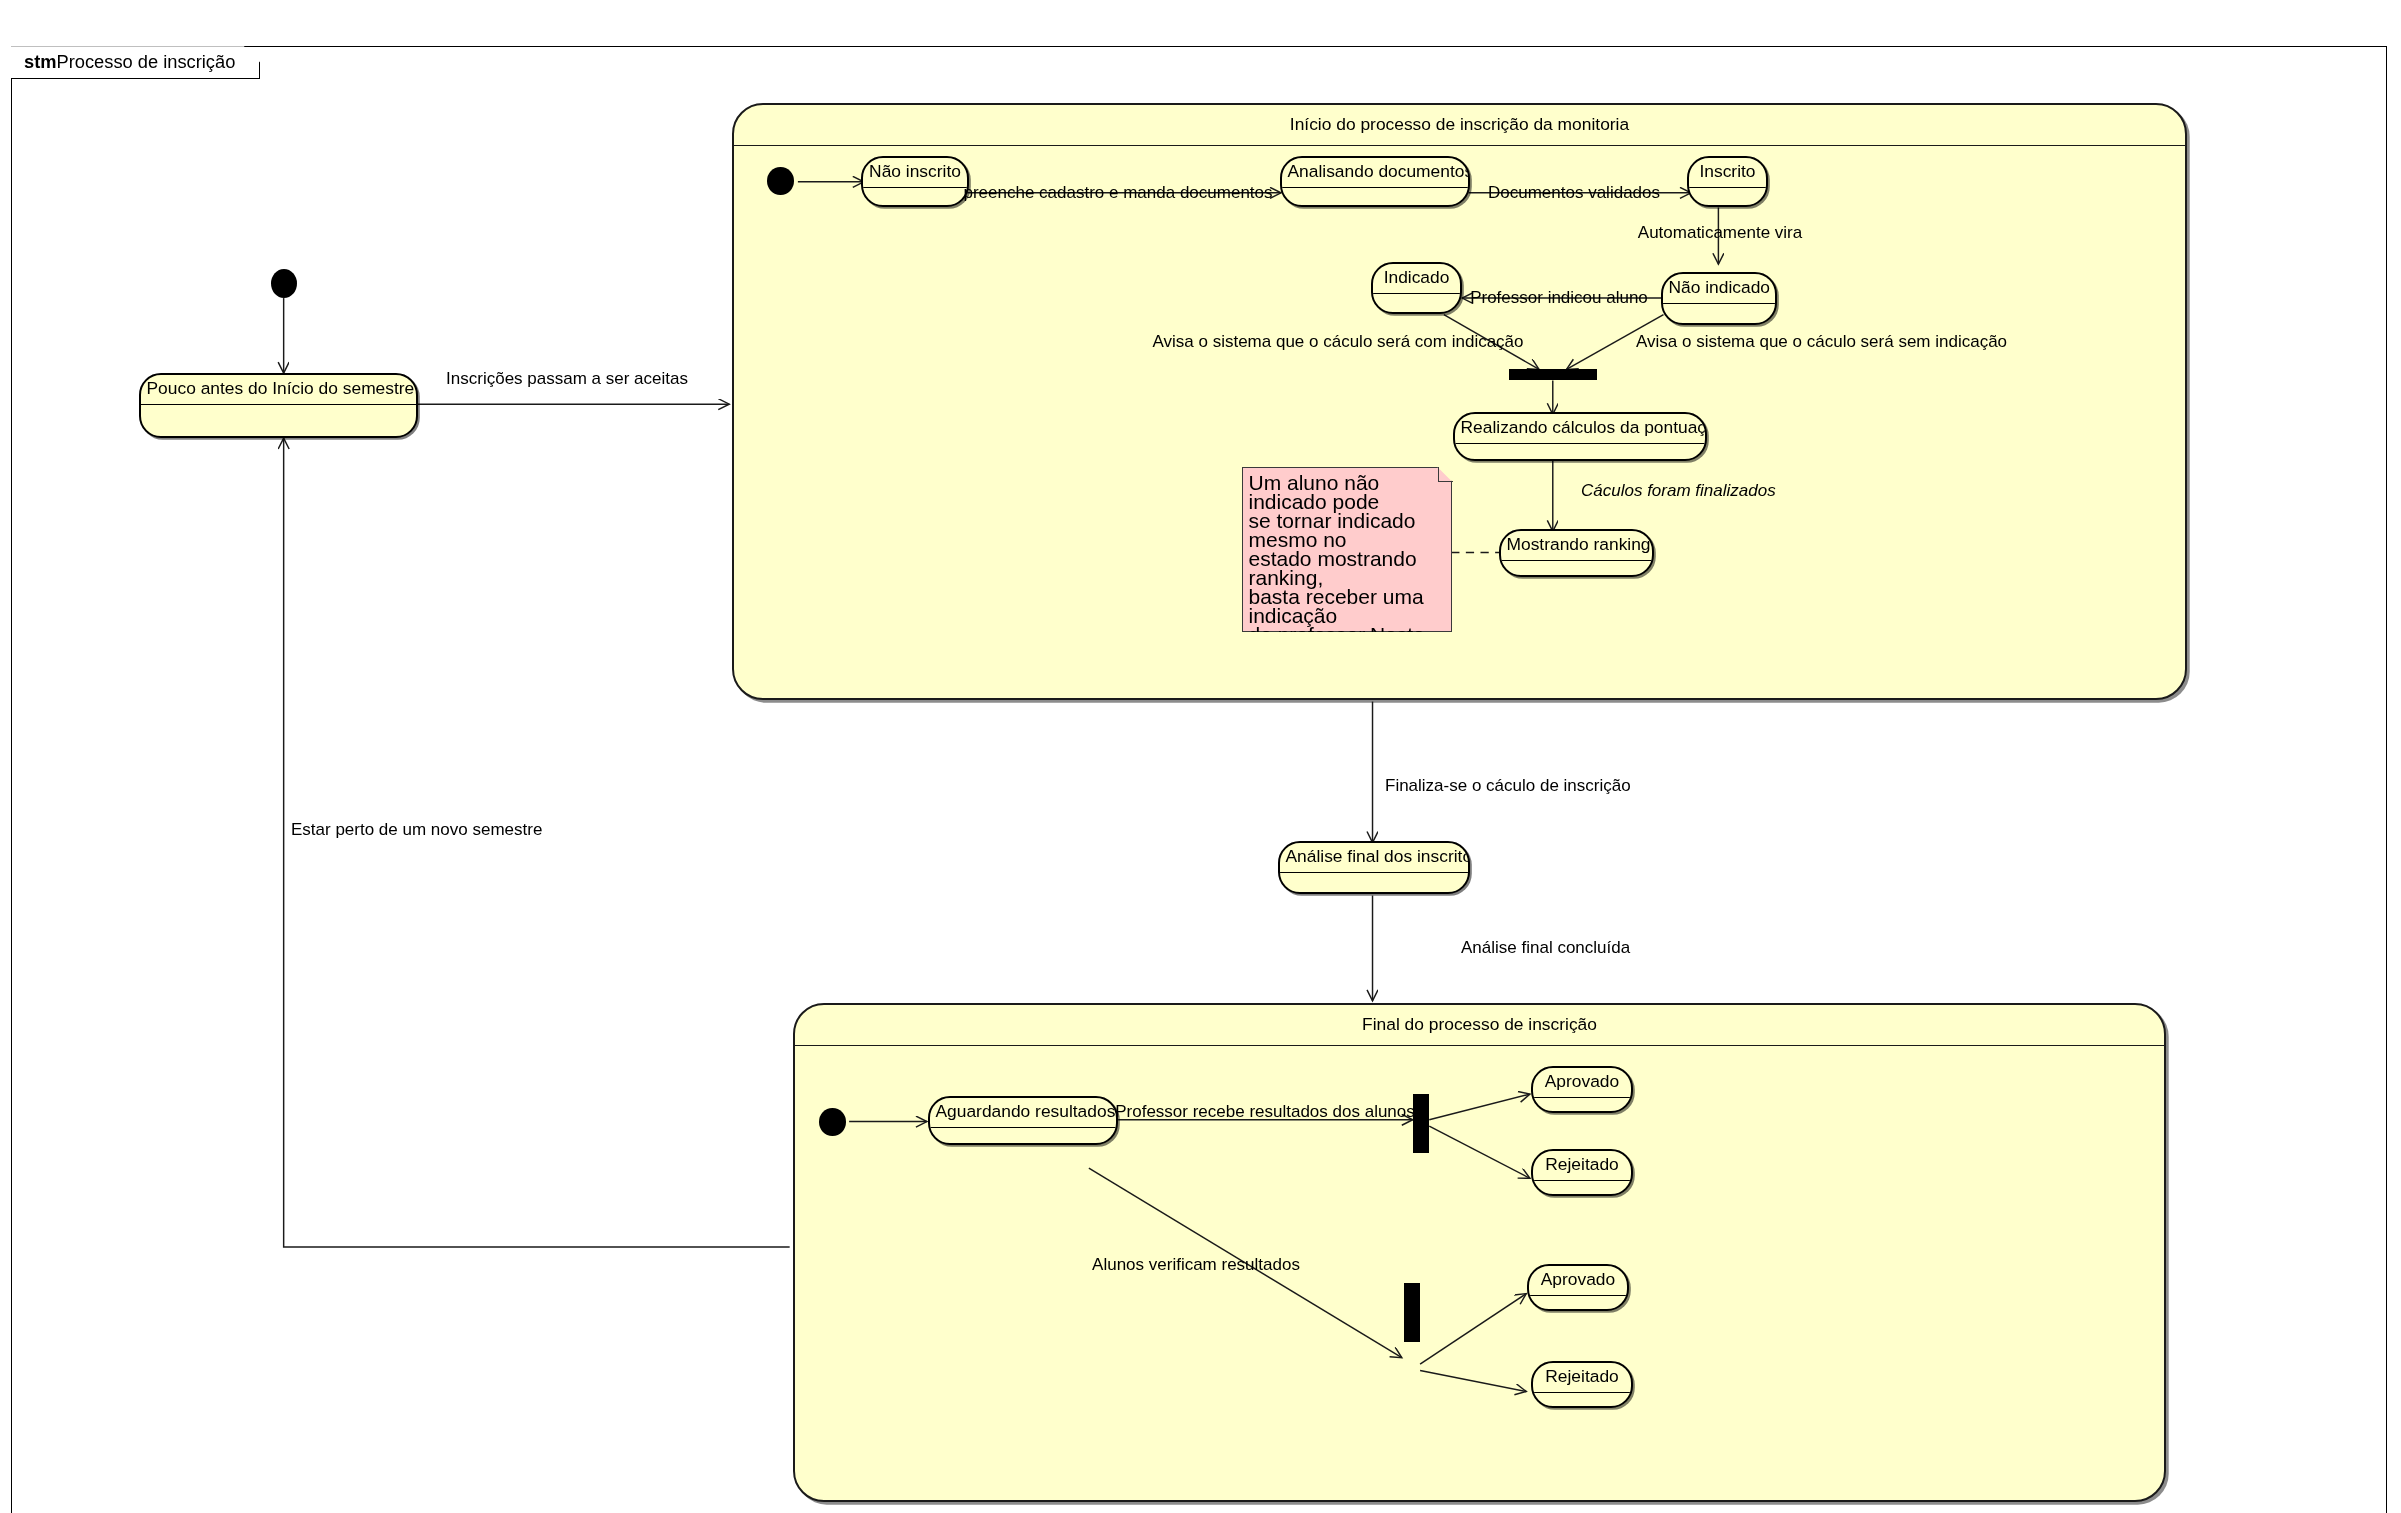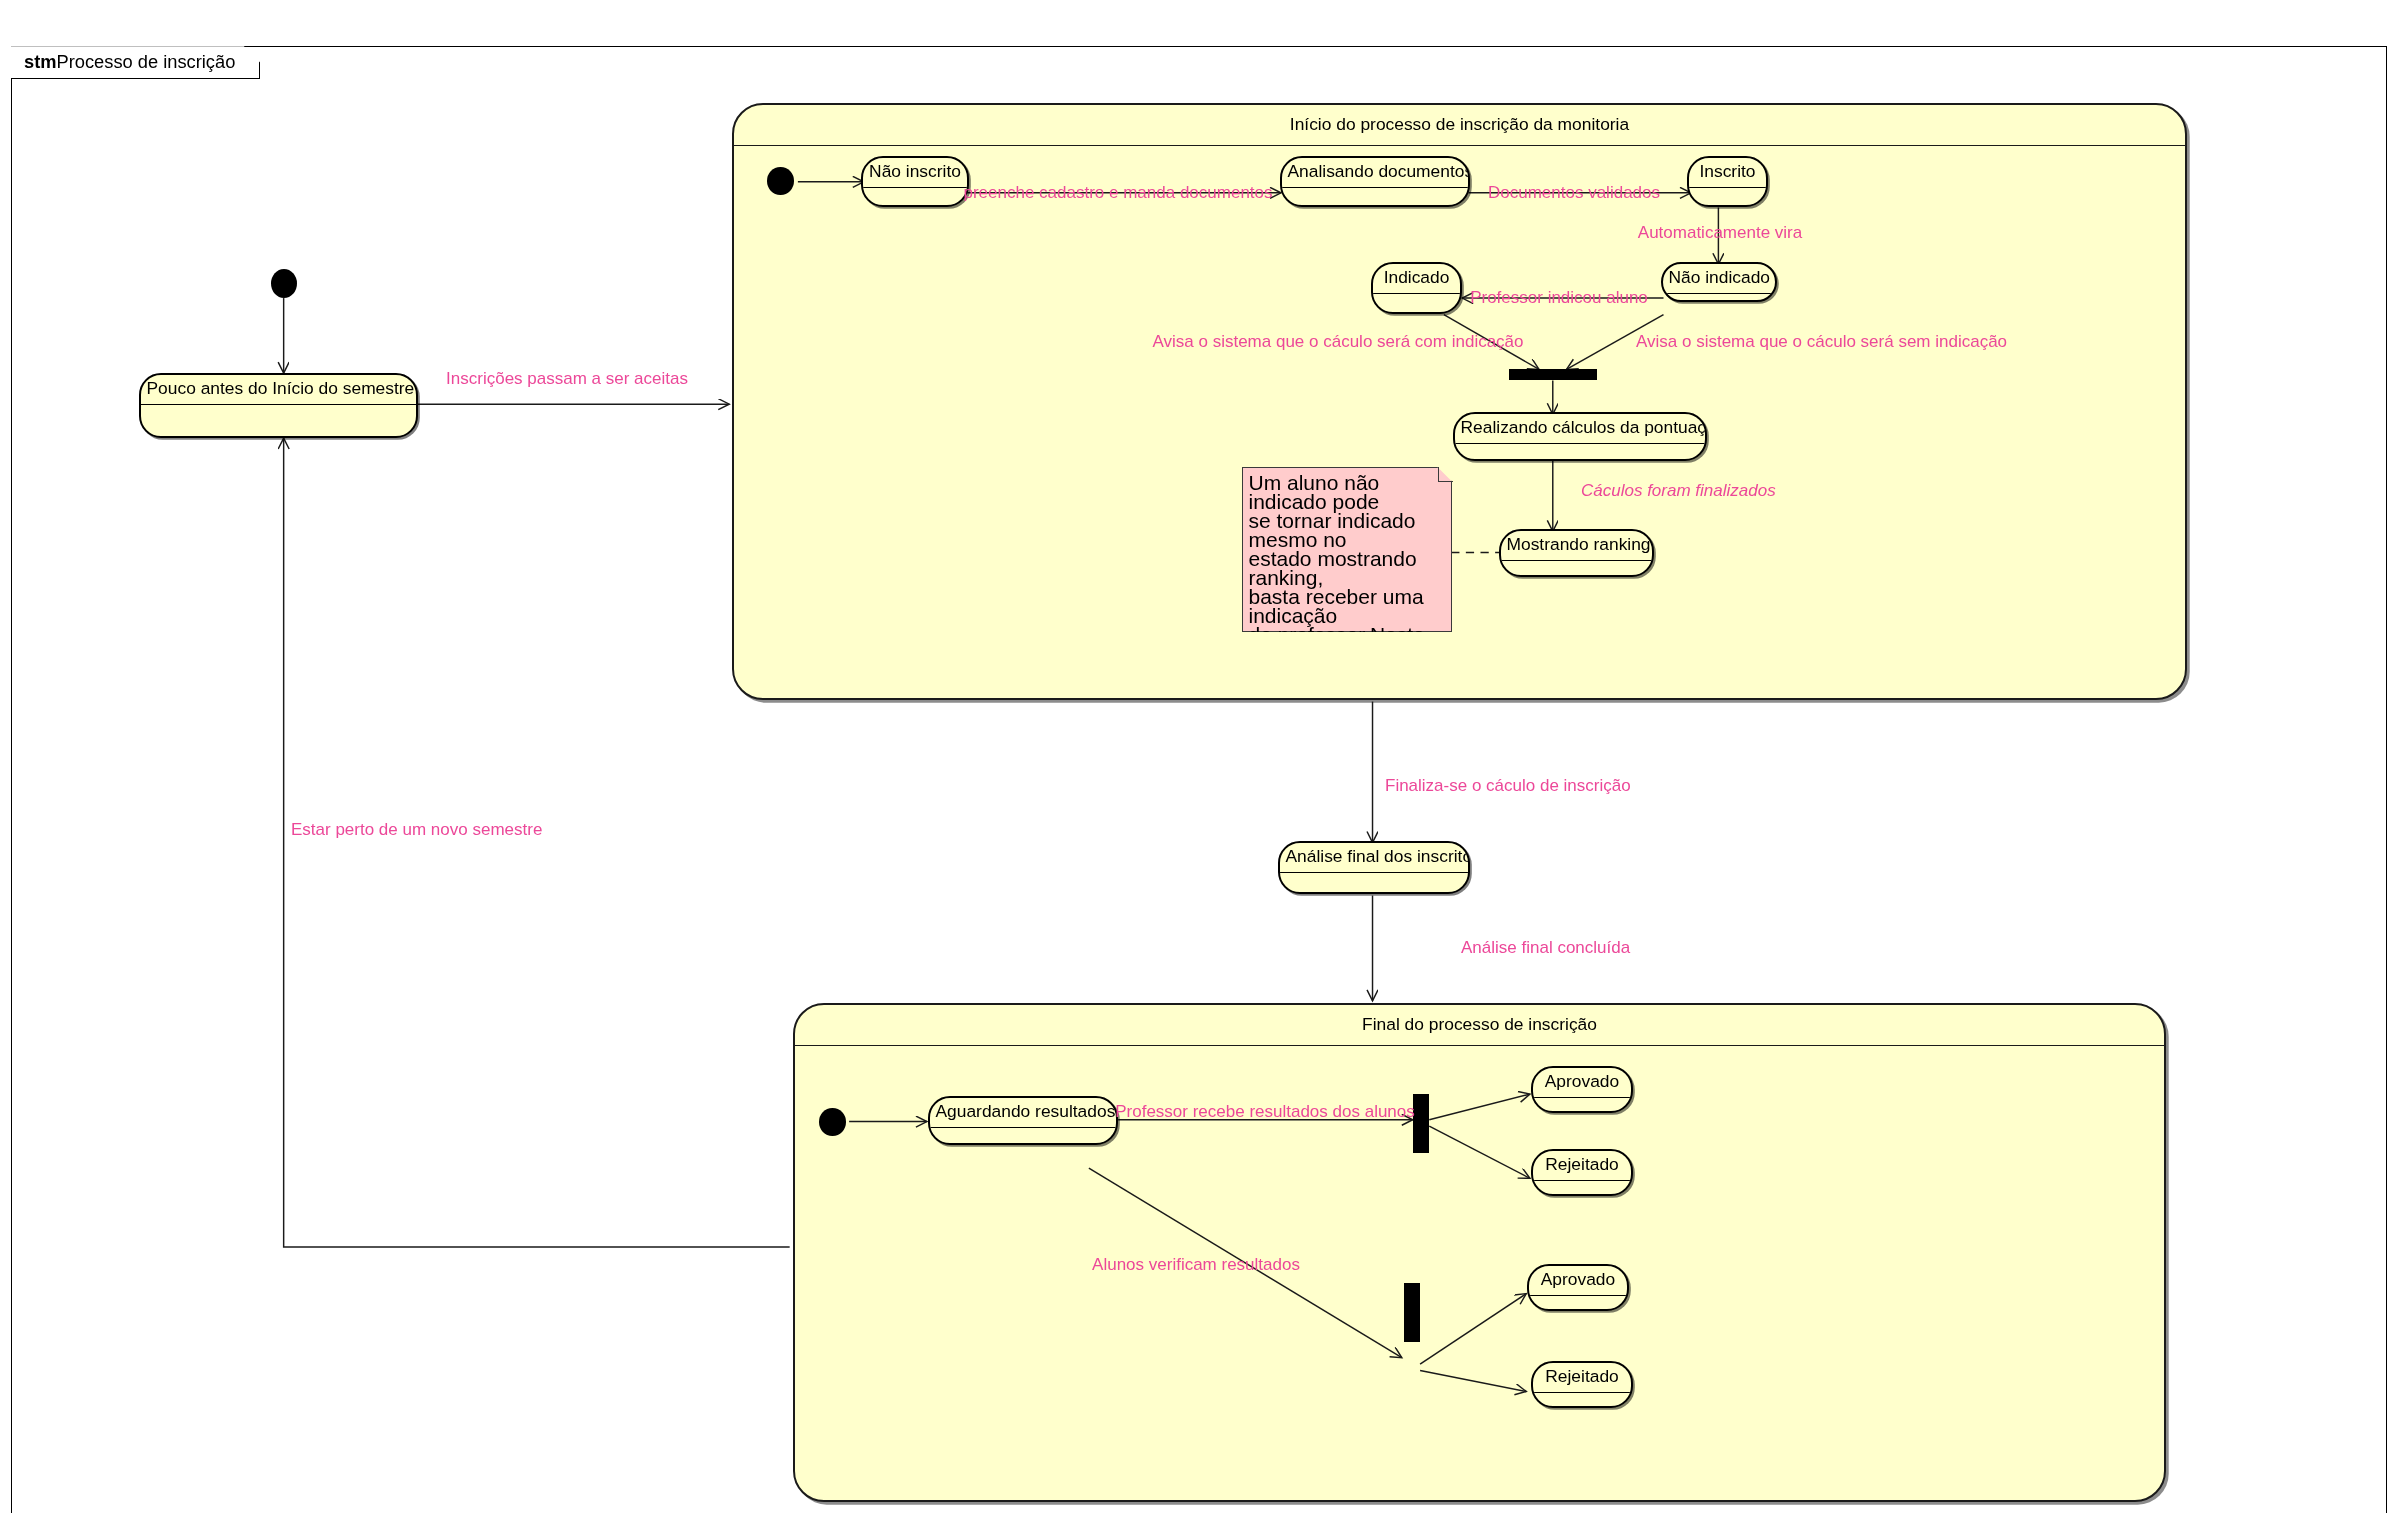--- a/index.html
+++ b/index.html
@@ -126,21 +126,21 @@
     border-left: 1.4px solid #3a3a3a;
     border-bottom: 1.4px solid #3a3a3a;
     background: transparent;
     box-sizing: border-box;
   }
 
   
   .elabel {
     position: absolute;
     font-size: 17px;
-    color: #ec4899;
+    color: #000000;
     white-space: nowrap;
   }
   .elabel.c { transform: translateX(-50%); }
 
   svg.edges {
     position: absolute;
     left: 0; top: 0;
     width: 2401px; height: 1514px;
     pointer-events: none;
     overflow: visible;
@@ -247,21 +247,21 @@
   <div class="state" style="left:1687px; top:119px; width:81px; height:51px;">
     <span class="name">Inscrito</span>
     <span class="body"></span>
   </div>
 
   <div class="state" style="left:1371px; top:225px; width:91px; height:52px;">
     <span class="name">Indicado</span>
     <span class="body"></span>
   </div>
 
-  <div class="state" style="left:1661px; top:225px; width:116px; height:40px;">
+  <div class="state" style="left:1661px; top:235px; width:116px; height:53px;">
     <span class="name">Não indicado</span>
     <span class="body"></span>
   </div>
 
   <div class="state" style="left:1453px; top:375px; width:254px; height:49px;">
     <span class="name">Realizando cálculos da pontuação</span>
     <span class="body"></span>
   </div>
 
   <div class="state" style="left:1499px; top:492px; width:155px; height:48px;">

